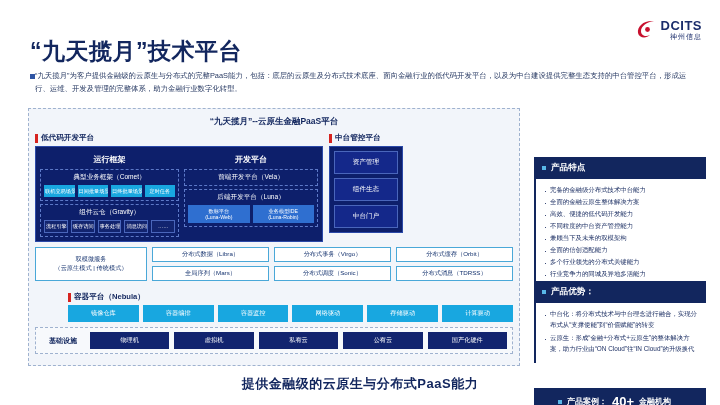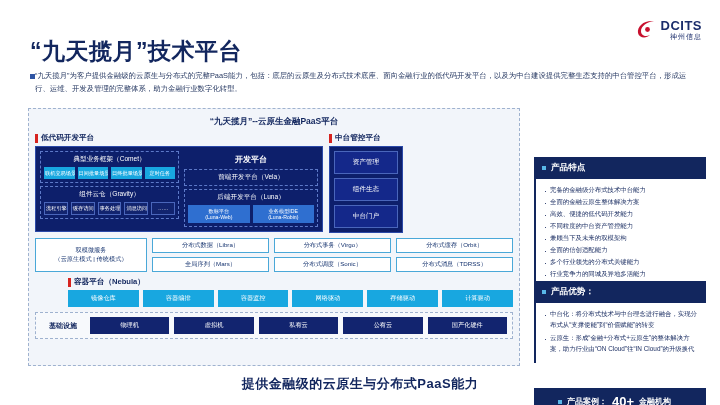--- a/index.html
+++ b/index.html
@@ -79,21 +79,21 @@
   .base-cell {
     border:1px solid #4aa8d8; background:#ffffff; text-align:center;
     font-size:6.2px; color:#14326e; display:flex; align-items:center; justify-content:center;
     line-height:1.4; padding:2px 1px;
   }
   #base-left { width:112px; }
   .base-col { flex:1; display:flex; flex-direction:column; gap:4px; }
   .base-col .base-cell { height:15px; }
 
   
-  #container-sect { margin-top:5px;padding-left:33px; }
+  #container-sect { margin-top:11px;padding-left:33px; }
   #container-grid { display:flex; gap:4px; }
   .cont-cell {
     flex:1; background:#18a7e0; color:#ffffff; text-align:center; font-size:6.2px;
     padding:4px 0;
   }
 
   
   #infra {
     margin-top:5px; border:1px dashed #9fb2cf; background:#f7f9fc;
     display:flex; align-items:center; gap:5px; padding:4px 5px;
@@ -168,20 +168,21 @@
   <div class="row-split">
 
     <div id="lowcode-wrap">
       <div class="section-head">
         <span class="bar"></span>
         <span class="lbl">低代码开发平台</span>
       </div>
       <div id="lowcode-box">
 
         <div class="navy-col">
+          <div class="col-title">运行框架</div>
           <div class="inner-box">
             <div class="inner-title">典型业务框架（Comet）</div>
             <div class="chips">
               <span class="chip cyan">联机交易场景</span>
               <span class="chip cyan">日间批量场景</span>
               <span class="chip cyan">日终批量场景</span>
               <span class="chip cyan">定时任务</span>
             </div>
           </div>
           <div class="inner-box">

